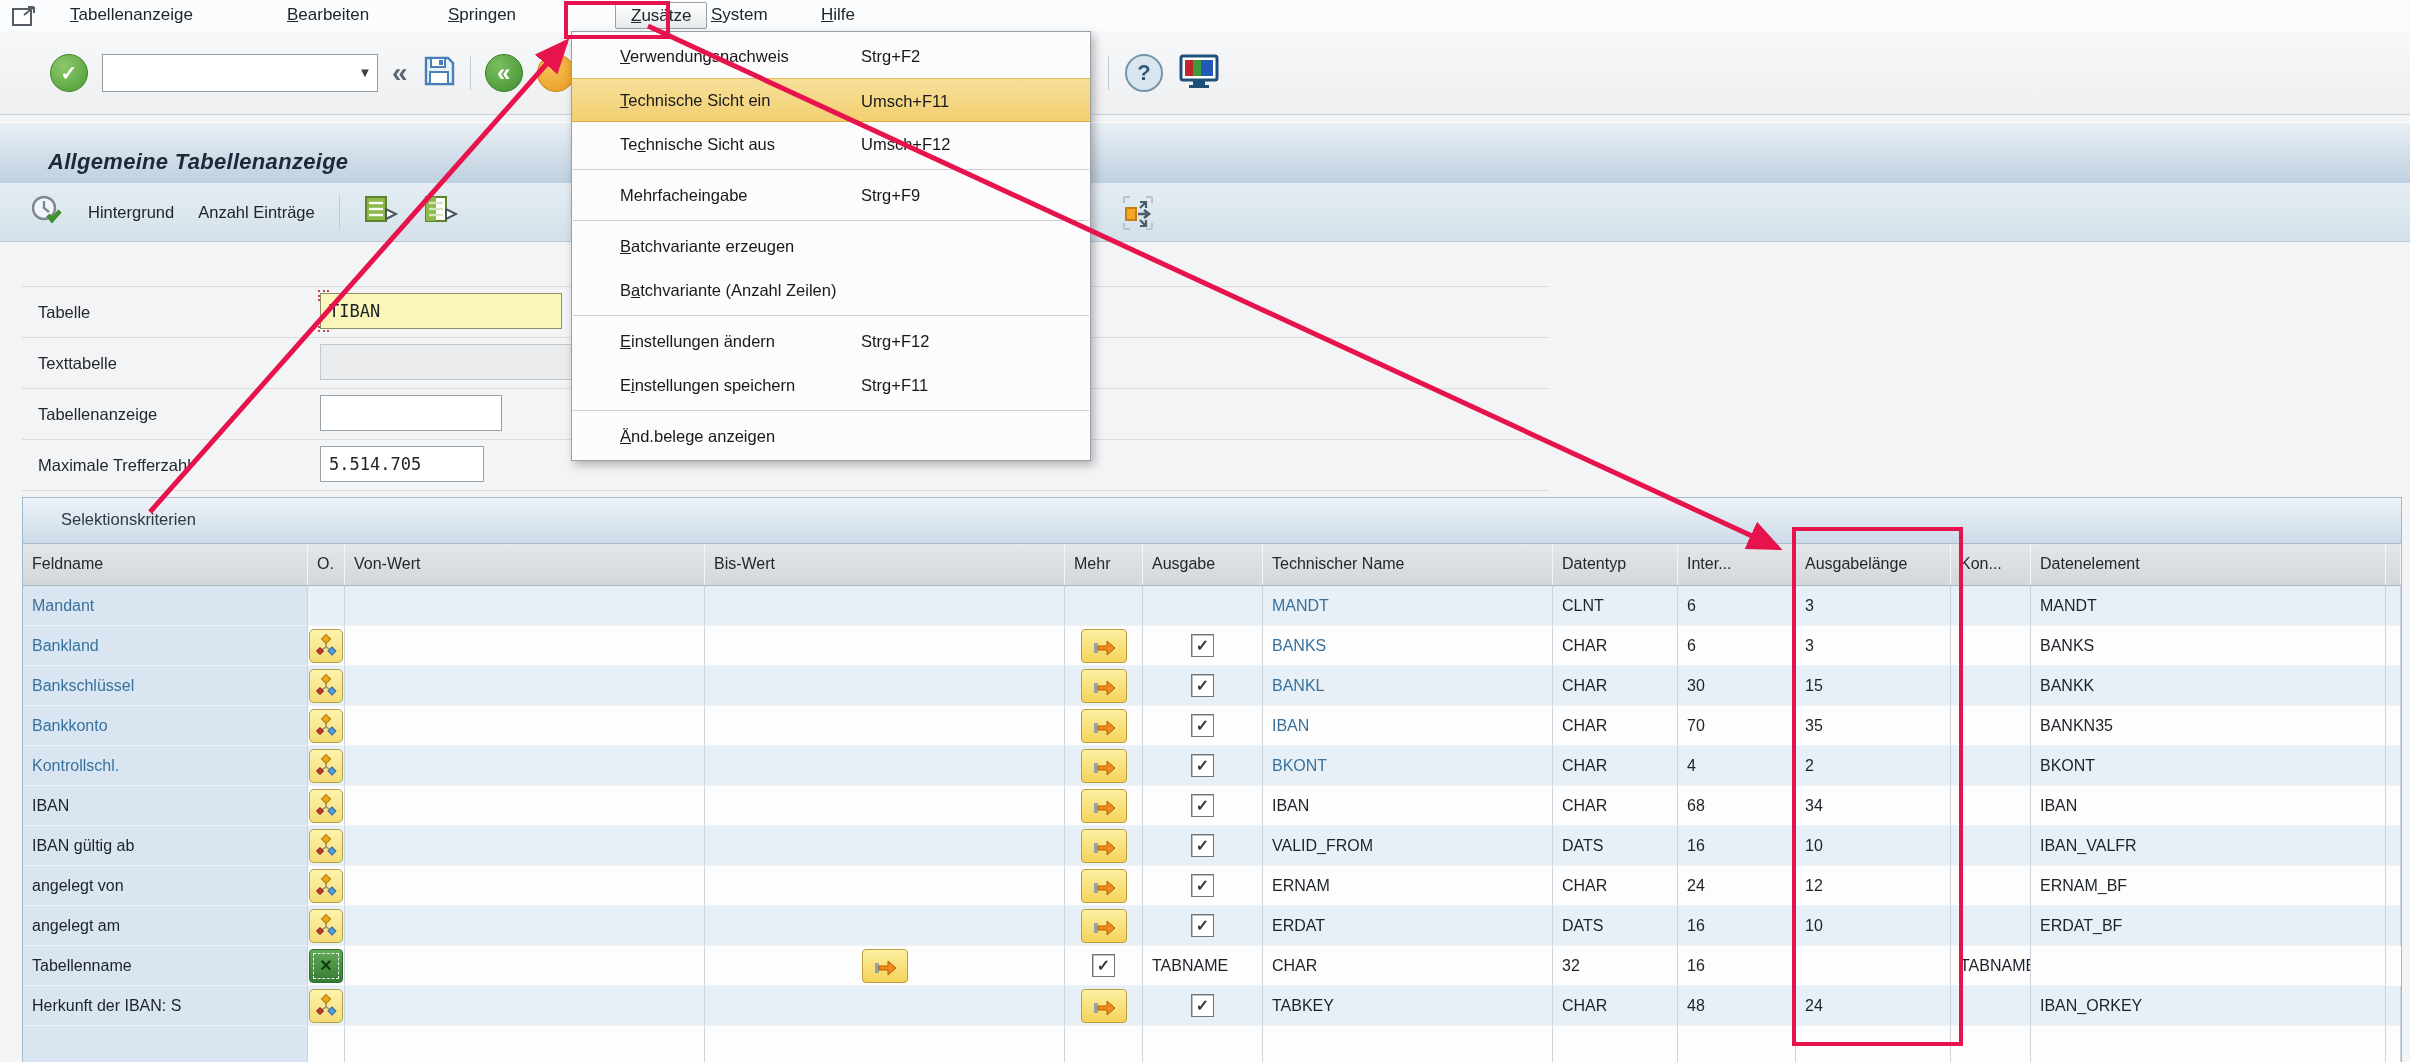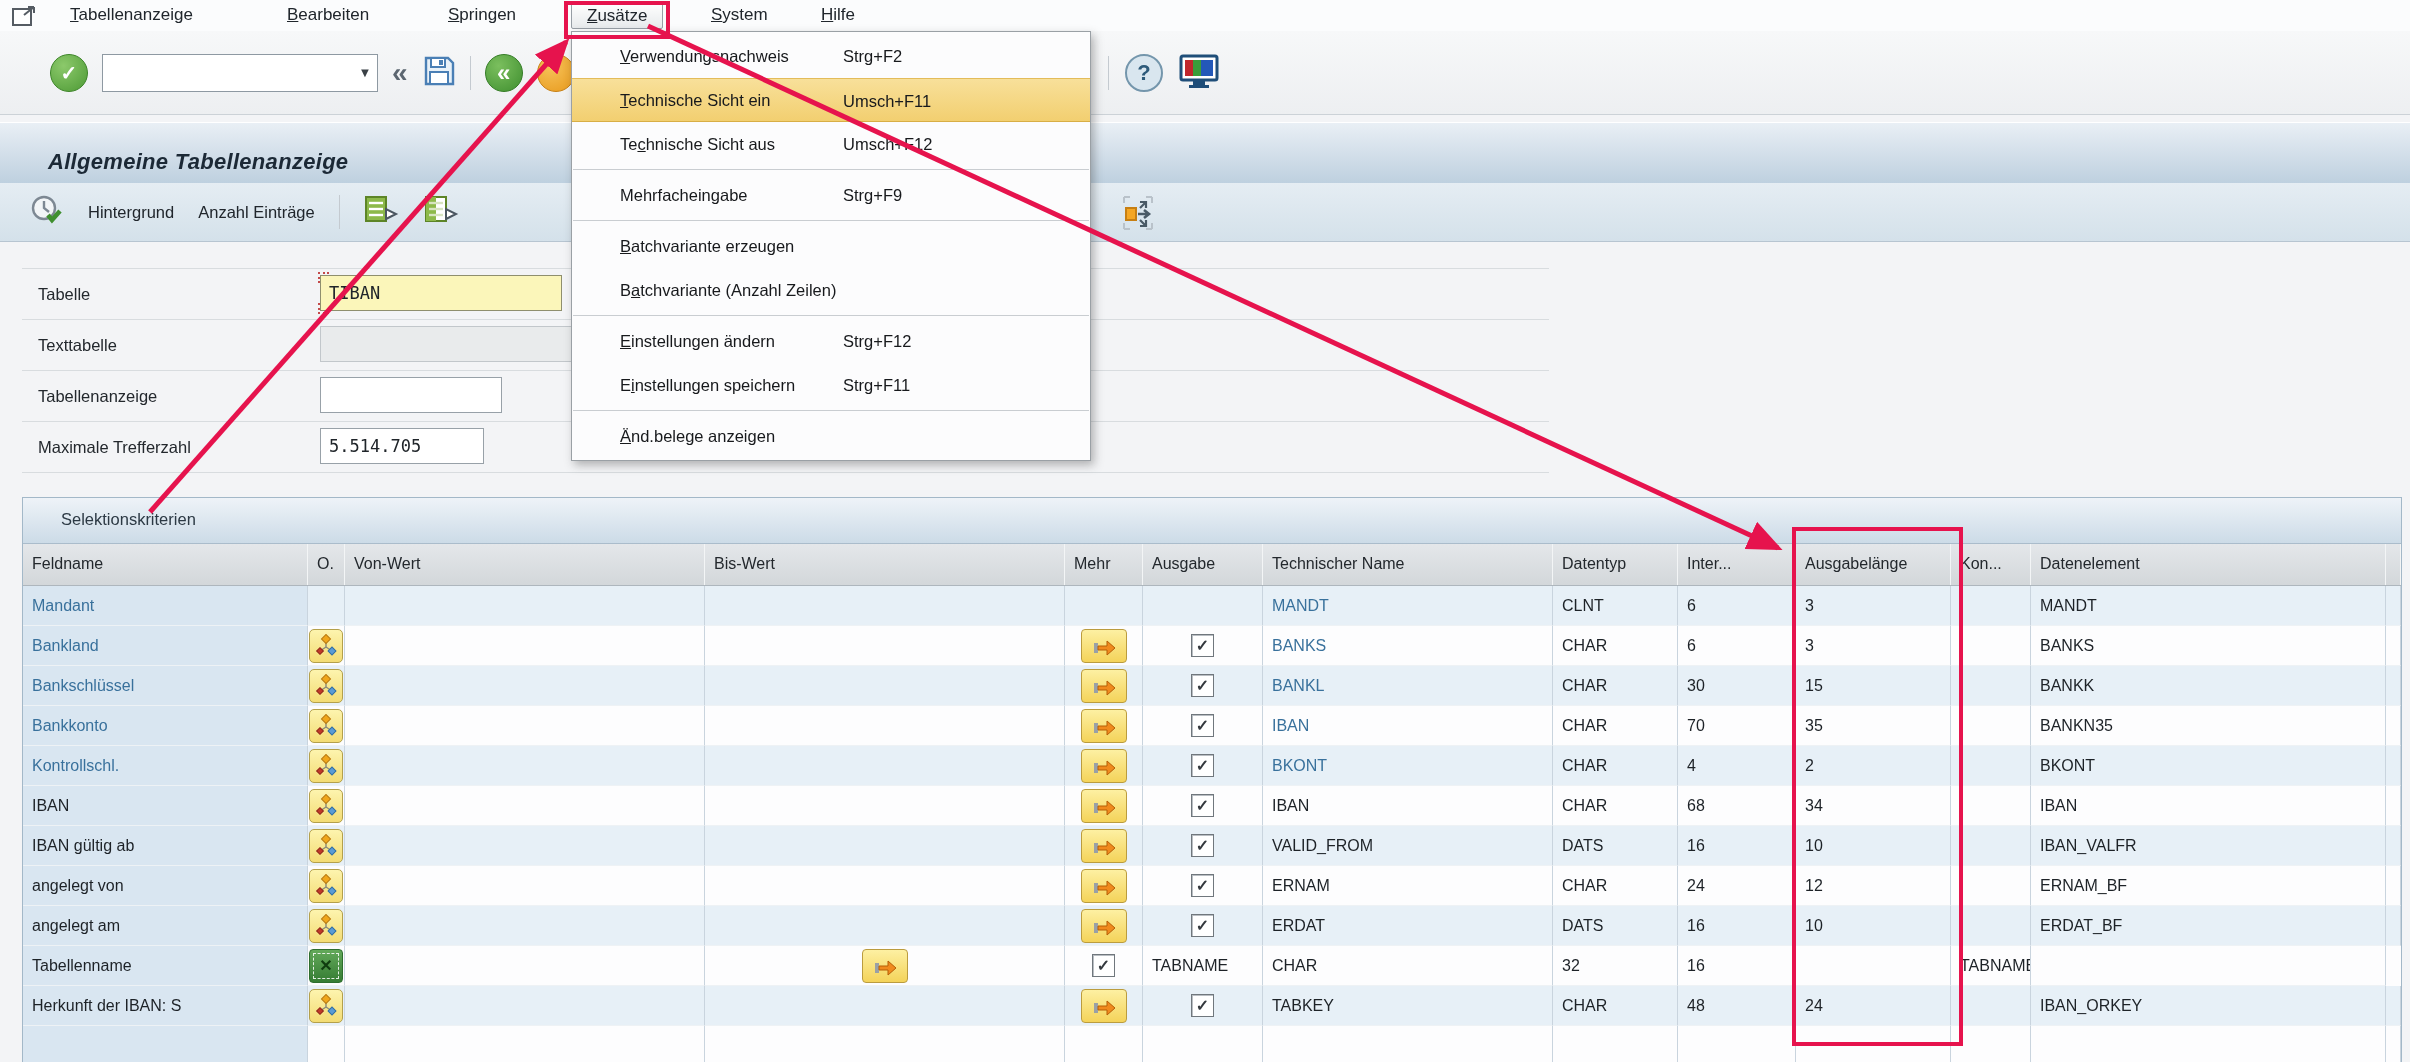--- a/index.html
+++ b/index.html
@@ -2,21 +2,21 @@
 <html><head>
 <meta charset="utf-8">
 <style>
   html,body{margin:0;padding:0;}
   body{width:2410px;height:1062px;overflow:hidden;background:#fff;}
   .screen{position:relative;width:2410px;height:1062px;background:#f3f4f6;font-family:"Liberation Sans",sans-serif;overflow:hidden;}
 
   
   .menubar{position:absolute;left:0;top:0;width:100%;height:31px;background:#fbfcfd;border-bottom:1px solid #e1e4e7;z-index:5;}
   .mb-item{position:absolute;top:2px;height:27px;line-height:26px;padding:0 15px;font-size:17px;color:#20262c;box-sizing:border-box;white-space:nowrap;}
-  .mb-item.open{border:1px solid #979ea5;background:linear-gradient(#ffffff,#e7eaec);border-radius:2px;}
+  .mb-item.open{border:1px solid #979ea5;background:linear-gradient(#ffffff,#e7eaec);border-radius:2px;margin-left:44px;}
   .ul{text-decoration:underline;}
   .win-icon{position:absolute;left:12px;top:5px;}
 
   
   .toolbar{position:absolute;left:0;top:31px;width:100%;height:84px;background:linear-gradient(#f7f8f9,#edeff1);border-bottom:1px solid #ccd2d7;display:flex;align-items:center;padding-left:50px;gap:14px;box-sizing:border-box;z-index:5;}
   .cmdwrap{position:relative;width:274px;height:36px;background:#fff;border:1px solid #8e99a2;display:flex;align-items:center;}
   .cmdwrap input{flex:1;border:none;outline:none;height:30px;font-size:16px;padding:0 6px;font-family:"Liberation Sans",sans-serif;background:transparent;}
   .cmd-arrow{width:24px;text-align:center;color:#3a4046;font-size:13px;}
   .chev{font-size:28px;color:#5c6670;font-weight:bold;line-height:30px;}
   .tb-sep{width:1px;height:34px;background:#c4cad0;}
@@ -30,21 +30,21 @@
   
   .titlebar{position:absolute;left:0;top:122px;width:100%;height:60px;background:linear-gradient(#e9eff5,#bed0df);border-top:1px solid #fff;border-bottom:1px solid #a7bccd;z-index:4;}
   .titlebar h1{margin:12px;padding:14px 0 0 36px;font-size:22px;font-style:italic;font-weight:bold;color:#1c2936;letter-spacing:.3px;}
 
   
   .apptoolbar{position:absolute;left:0;top:183px;width:100%;height:59px;background:linear-gradient(#e5edf3,#d4e1ea);border-bottom:1px solid #b7c5d1;display:flex;align-items:center;padding-left:30px;gap:24px;box-sizing:border-box;z-index:4;}
   .app-btn{font-size:16.5px;color:#20262c;white-space:nowrap;}
   .spread-wrap{position:absolute;left:1118px;top:12px;}
 
   
-  .formwrap{position:absolute;left:22px;top:268px;width:1527px;z-index:3;}
+  .formwrap{position:absolute;left:22px;top:286px;width:1527px;z-index:3;}
   .frow{position:relative;height:50px;border-bottom:1px solid #d8dcdf;}
   .frow:first-child{border-top:1px solid #d8dcdf;}
   .flabel{position:absolute;left:16px;top:0;line-height:50px;font-size:16.5px;color:#23282d;}
   .ffield{position:absolute;left:298px;top:6px;height:36px;border:1px solid #98a1a8;background:#fff;font-family:"DejaVu Sans Mono",monospace;font-size:17px;line-height:34px;padding:0 8px;color:#20252a;box-sizing:border-box;}
   .ffield.focused{background:#fbf6ba;border-color:#8f8f6e;}
   .ffield.disabled{background:#e9ebec;border-color:#c2c7cb;}
   .ck{position:absolute;left:-3px;width:9px;height:9px;border-left:2px dotted #c34a4a;}
   .ck.t{top:-4px;border-top:2px dotted #c34a4a;}
   .ck.b{bottom:-4px;border-bottom:2px dotted #c34a4a;}
 
@@ -65,21 +65,21 @@
   .cb{width:21px;height:21px;background:#fff;border:1px solid #70777d;box-shadow:inset 1px 1px 0 #b9bec3;display:flex;align-items:center;justify-content:center;font-size:16px;font-weight:bold;color:#34393e;}
   .mehr-btn{width:44px;height:32px;border:1px solid #bb9c3e;border-radius:4px;background:linear-gradient(#fdf0a2,#f4d35a);display:flex;align-items:center;justify-content:center;}
   .multi-btn{width:32px;height:32px;border:1px solid #b4a04a;border-radius:5px;background:linear-gradient(#fdf4ae,#f3dc74);display:flex;align-items:center;justify-content:center;}
   .excl-btn{width:32px;height:32px;border:1px solid #2e6e2e;border-radius:4px;background:linear-gradient(#63a95a,#357c33);display:flex;align-items:center;justify-content:center;position:relative;}
   .excl-btn::before{content:"";position:absolute;inset:3px;border:1px dashed rgba(255,255,255,.85);}
   .excl-x{color:#103d10;font-weight:bold;font-size:16px;line-height:1;}
 
   
   .ctxmenu{position:absolute;left:571px;top:31px;width:520px;background:#fcfcfd;border:1px solid #9aa0a5;box-shadow:3px 4px 9px rgba(50,50,50,.35);z-index:60;padding:2px 0;box-sizing:border-box;}
   .mi{position:relative;height:44px;display:flex;align-items:center;font-size:16.5px;color:#17191c;padding-left:48px;}
-  .mi .sc{position:absolute;left:271px;top:0;line-height:44px;}
+  .mi .sc{position:absolute;left:289px;top:0;line-height:44px;}
   .mi.hl{background:linear-gradient(#f8e09a,#f2cf70);border-top:1px solid #e3bc5a;border-bottom:1px solid #d8ae45;box-sizing:border-box;}
   .msep{height:1px;background:#c9cdd1;margin:3px 1px;}
 
   
   .anno{position:absolute;z-index:100;pointer-events:none;}
   .redbox{position:absolute;border:4px solid #e6134d;z-index:100;pointer-events:none;}
 </style>
 </head>
 <body>
 

